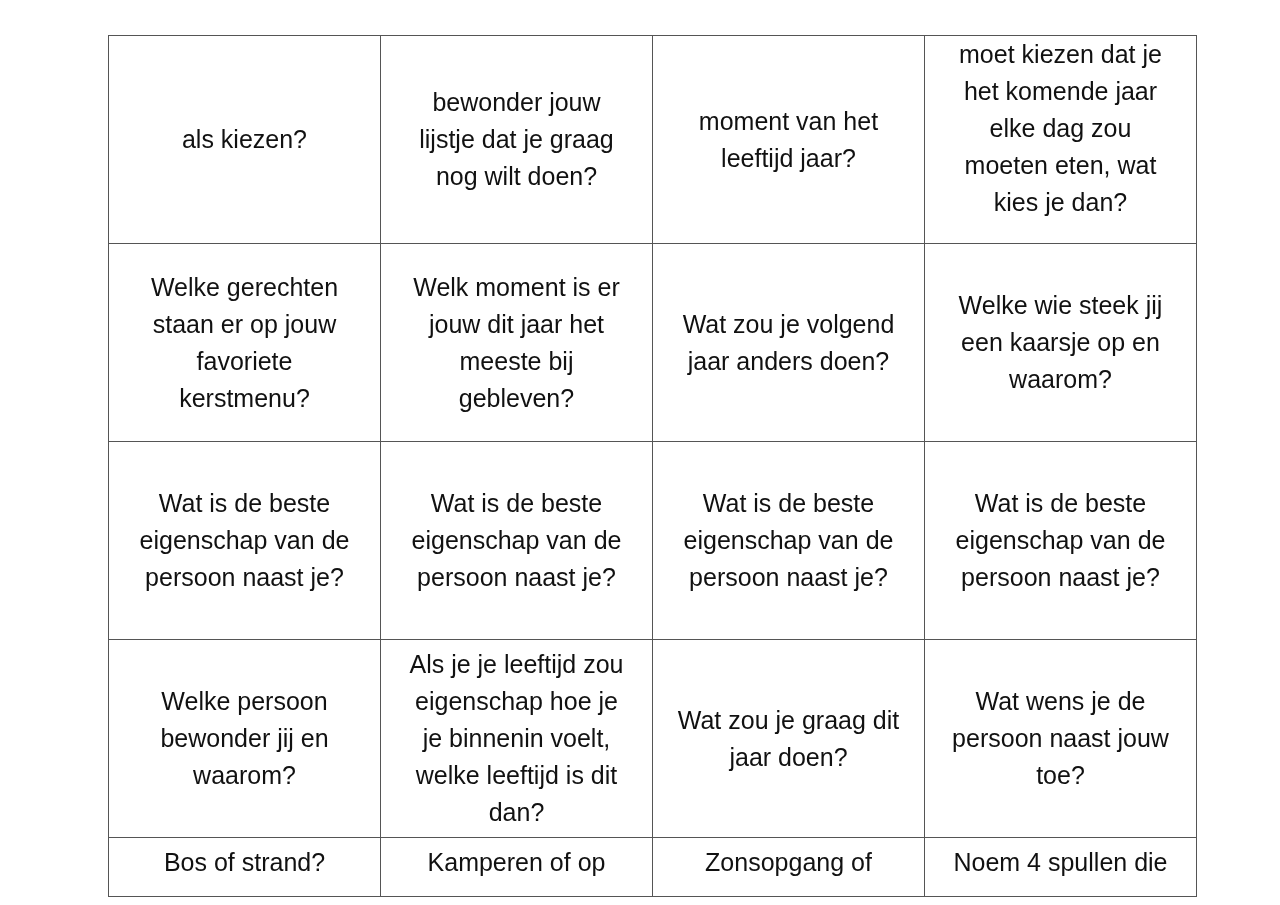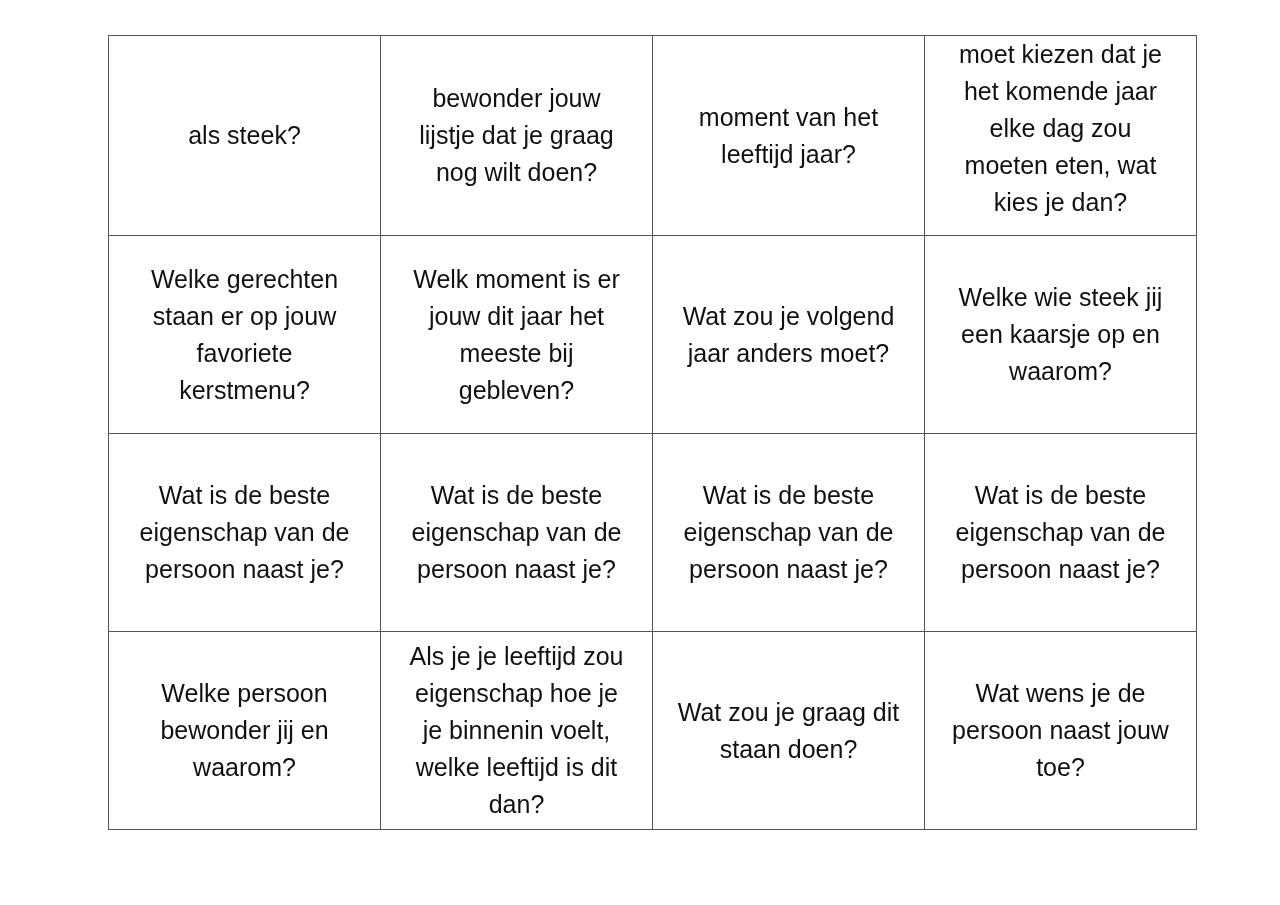--- a/index.html
+++ b/index.html
@@ -20,31 +20,31 @@
       font-size: 25px;
       line-height: 37px;
       padding: 0 10px;
       box-sizing: border-box;
       overflow: hidden;
     }
     tr.r0 td { height: 186px; }
     tr.r1 td, tr.r2 td, tr.r3 td { height: 198px; }
     tr.r4 td { height: 59px; vertical-align: top; padding-top: 6px; }
     .cell-inner { white-space: pre-line; }
-    tr.r0 td.overflow { vertical-align: bottom; padding-bottom: 14px; }
+    tr.r0 td.overflow { vertical-align: bottom; padding-bottom: 22px; }
   </style>
 </head>
 <body>
 
 <div class="page">
   <table class="cards">
     <tbody>
       <tr class="r0">
         <td>
-            <div class="cell-inner">als steek?</div>
+            <div class="cell-inner">als kiezen?</div>
           </td>
         <td>
             <div class="cell-inner">bewonder jouw
 lijstje dat je graag
 nog wilt doen?</div>
           </td>
         <td>
             <div class="cell-inner">moment van het
 leeftijd jaar?</div>
           </td>
@@ -64,21 +64,21 @@
 kerstmenu?</div>
           </td>
         <td>
             <div class="cell-inner">Welk moment is er
 jouw dit jaar het
 meeste bij
 gebleven?</div>
           </td>
         <td>
             <div class="cell-inner">Wat zou je volgend
-jaar anders moet?</div>
+jaar anders doen?</div>
           </td>
         <td>
             <div class="cell-inner">Welke wie steek jij
 een kaarsje op en
 waarom?</div>
           </td>
       </tr>
       <tr class="r2">
         <td>
             <div class="cell-inner">Wat is de beste
@@ -109,23 +109,37 @@
           </td>
         <td>
             <div class="cell-inner">Als je je leeftijd zou
 eigenschap hoe je
 je binnenin voelt,
 welke leeftijd is dit
 dan?</div>
           </td>
         <td>
             <div class="cell-inner">Wat zou je graag dit
-staan doen?</div>
+jaar doen?</div>
           </td>
         <td>
             <div class="cell-inner">Wat wens je de
 persoon naast jouw
 toe?</div>
           </td>
       </tr>
+      <tr class="r4">
+        <td>
+            <div class="cell-inner">Bos of strand?</div>
+          </td>
+        <td>
+            <div class="cell-inner">Kamperen of op</div>
+          </td>
+        <td>
+            <div class="cell-inner">Zonsopgang of</div>
+          </td>
+        <td>
+            <div class="cell-inner">Noem 4 spullen die</div>
+          </td>
+      </tr>
     </tbody>
   </table>
 </div>
 
 </body></html>

